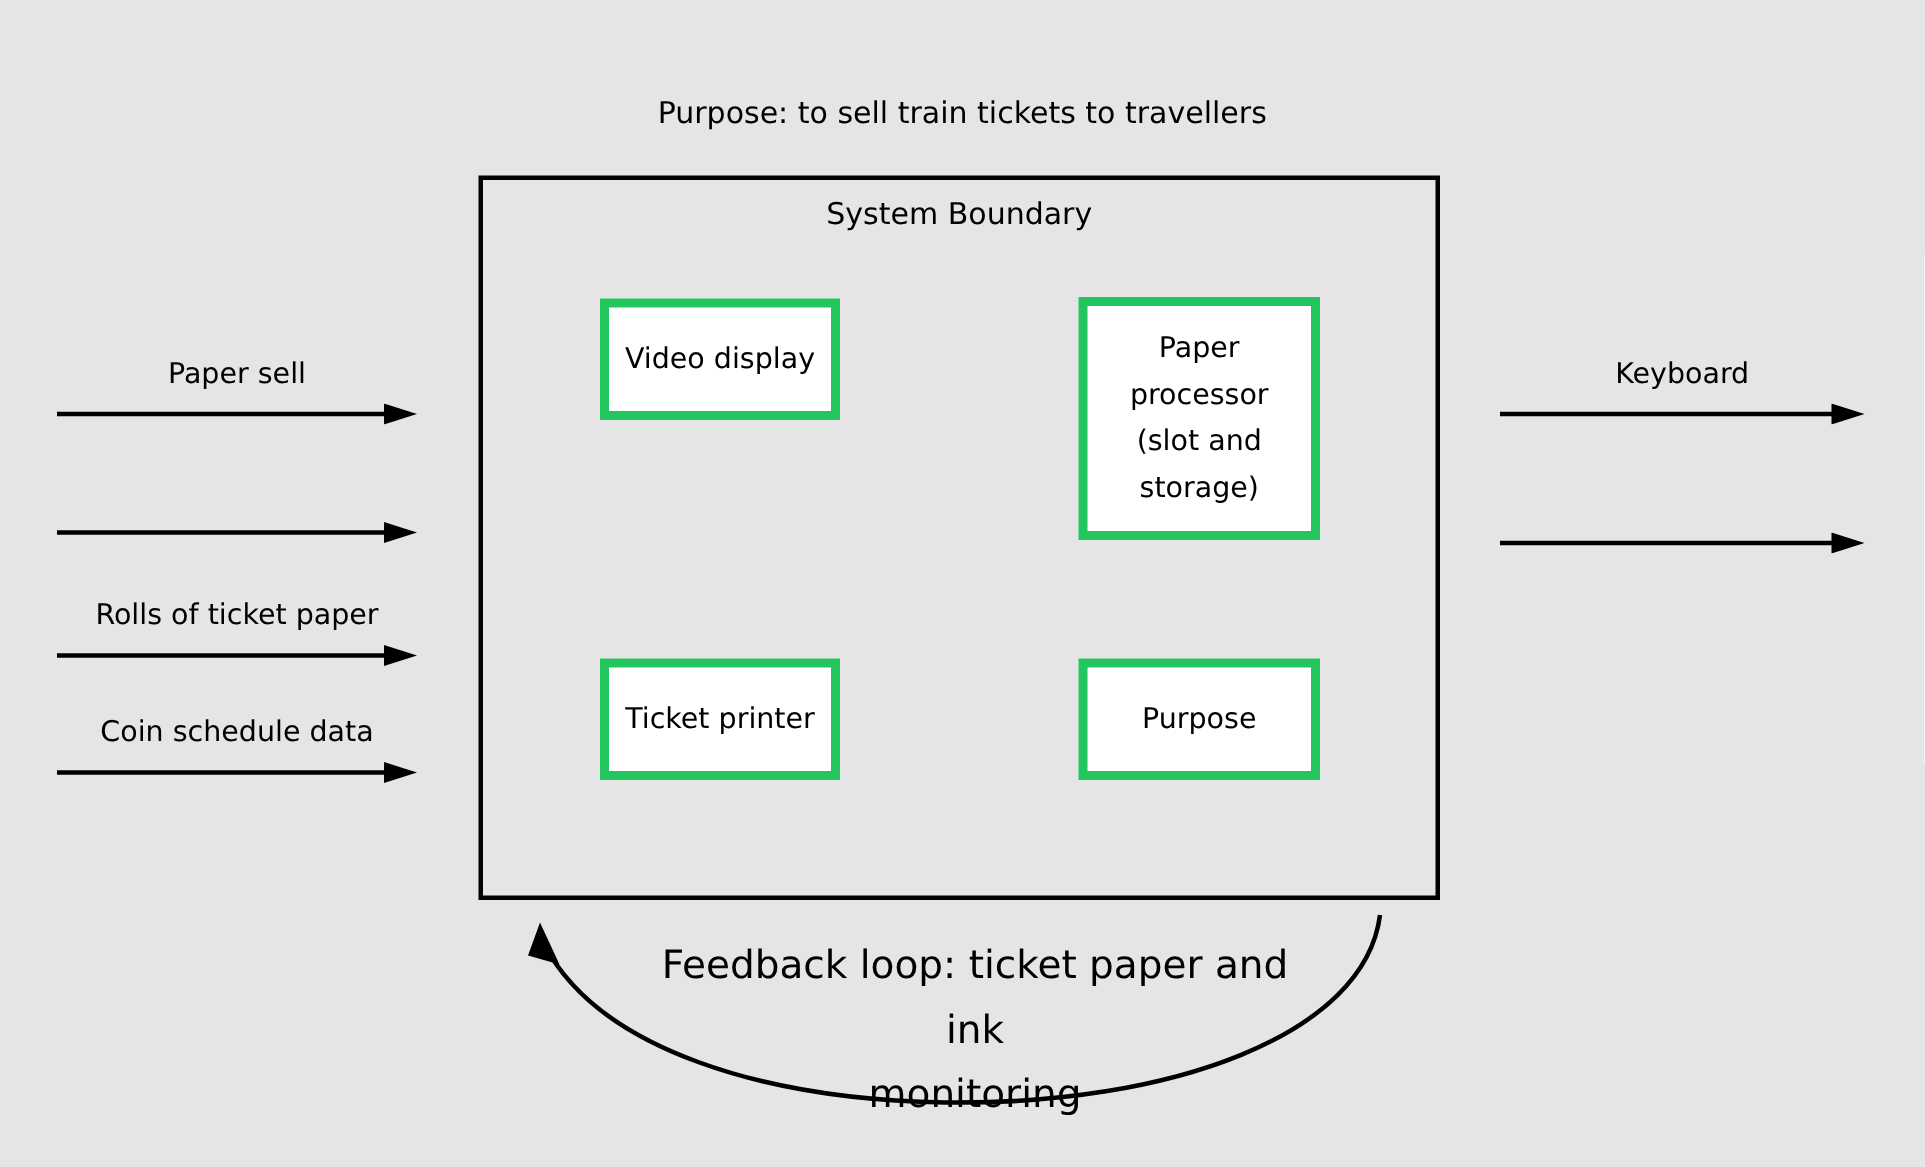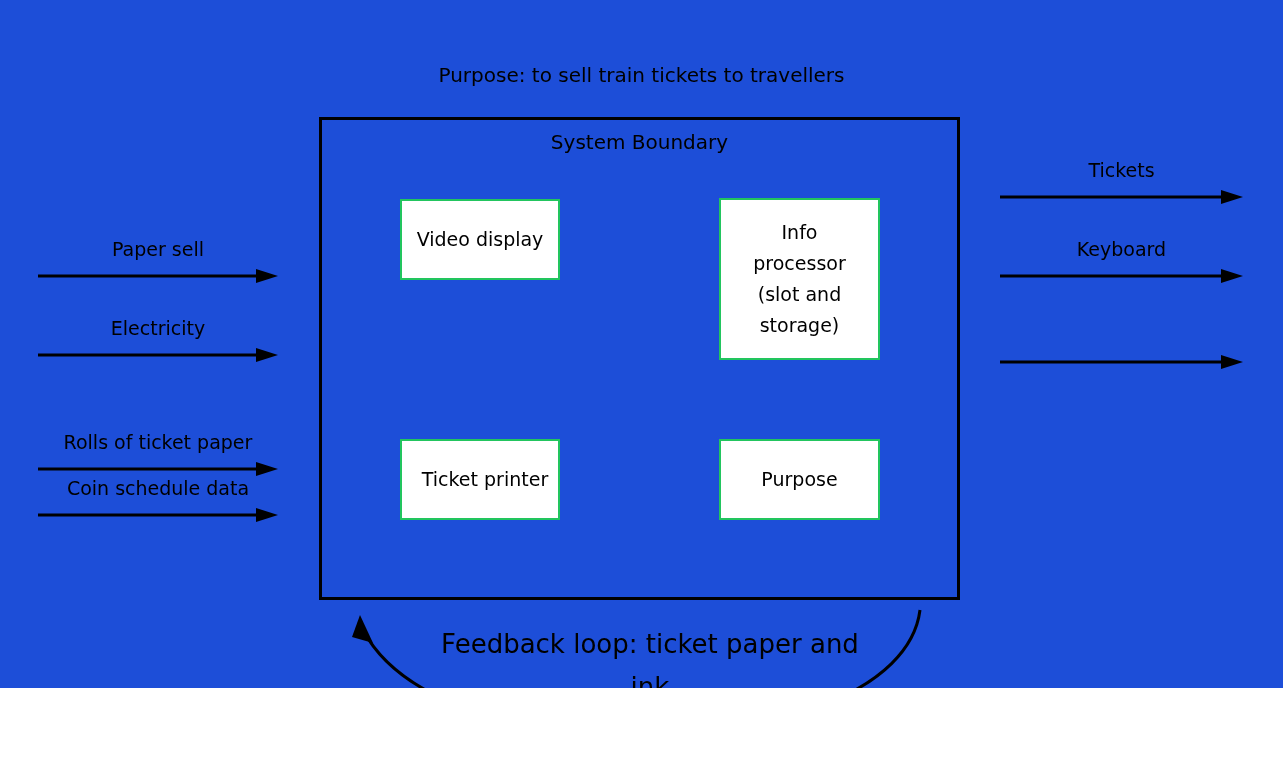--- a/index.html
+++ b/index.html
@@ -8,22 +8,22 @@
     padding: 0;
     background: #ffffff;
   }
   body {
     font-family: "DejaVu Sans", "Liberation Sans", sans-serif;
     color: #000000;
   }
   #canvas {
     position: relative;
     width: 1283px;
-    height: 688px;
-    background: #1d4ed8;
+    height: 778px;
+    background: #e5e5e5;
     overflow: hidden;
   }
   .abs { position: absolute; }
 
   
   .diagram-title {
     left: 0;
     top: 62px;
     width: 1283px;
     text-align: center;
@@ -47,36 +47,36 @@
     top: 129px;
     width: 641px;
     text-align: center;
     font-size: 20px;
     line-height: 26px;
     white-space: nowrap;
   }
 
   
   .component-box {
-    border: 2px solid #22c55e;
+    border: 6px solid #22c55e;
     box-sizing: border-box;
     background: #ffffff;
     display: flex;
     align-items: center;
     justify-content: center;
     text-align: center;
     font-size: 19px;
     line-height: 31px;
     padding: 0 6px;
   }
   .component-box span { display: block; }
 
   #box-video-display  { left: 400px; top: 199px; width: 160px; height: 81px; }
   #box-coin-processor { left: 719px; top: 198px; width: 161px; height: 162px; }
-  #box-ticket-printer { left: 400px; top: 439px; width: 160px; height: 81px; padding-left: 16px; }
+  #box-ticket-printer { left: 400px; top: 439px; width: 160px; height: 81px; }
   #box-keyboard       { left: 719px; top: 439px; width: 161px; height: 81px; }
 
   
   .flow {
     height: 46px;
   }
   .flow-label {
     font-size: 19px;
     line-height: 24px;
     white-space: nowrap;
@@ -124,21 +124,21 @@
   <div class="abs boundary-label">System Boundary</div>
 
   <div class="abs component-box" id="box-video-display">
     <div>
       <span>Video display</span>
     </div>
   </div>
 
   <div class="abs component-box" id="box-coin-processor">
     <div>
-      <span>Info</span>
+      <span>Paper</span>
       <span>processor</span>
       <span>(slot and</span>
       <span>storage)</span>
     </div>
   </div>
 
   <div class="abs component-box" id="box-ticket-printer">
     <div>
       <span>Ticket printer</span>
     </div>
@@ -155,58 +155,48 @@
     <div class="flow-label">Paper sell</div>
     <div class="flow-arrow">
       <svg width="240" height="14" viewBox="0 0 240 14">
         <line x1="0" y1="7" x2="222" y2="7" stroke="#000" stroke-width="3"></line>
         <polygon points="218,0 240,7 218,14" fill="#000"></polygon>
       </svg>
     </div>
   </div>
 
   <div class="abs flow flow-in" style="top:316px;">
-    <div class="flow-label">Electricity</div>
-    <div class="flow-arrow">
-      <svg width="240" height="14" viewBox="0 0 240 14">
-        <line x1="0" y1="7" x2="222" y2="7" stroke="#000" stroke-width="3"></line>
-        <polygon points="218,0 240,7 218,14" fill="#000"></polygon>
-      </svg>
-    </div>
-  </div>
-
-  <div class="abs flow flow-in" style="top:398px;margin-top:32px;">
+    <div class="flow-arrow">
+      <svg width="240" height="14" viewBox="0 0 240 14">
+        <line x1="0" y1="7" x2="222" y2="7" stroke="#000" stroke-width="3"></line>
+        <polygon points="218,0 240,7 218,14" fill="#000"></polygon>
+      </svg>
+    </div>
+  </div>
+
+  <div class="abs flow flow-in" style="top:398px;">
     <div class="flow-label">Rolls of ticket paper</div>
     <div class="flow-arrow">
       <svg width="240" height="14" viewBox="0 0 240 14">
         <line x1="0" y1="7" x2="222" y2="7" stroke="#000" stroke-width="3"></line>
         <polygon points="218,0 240,7 218,14" fill="#000"></polygon>
       </svg>
     </div>
   </div>
 
   <div class="abs flow flow-in" style="top:476px;">
     <div class="flow-label">Coin schedule data</div>
     <div class="flow-arrow">
       <svg width="240" height="14" viewBox="0 0 240 14">
         <line x1="0" y1="7" x2="222" y2="7" stroke="#000" stroke-width="3"></line>
         <polygon points="218,0 240,7 218,14" fill="#000"></polygon>
       </svg>
     </div>
   </div>
 
-  <div class="abs flow flow-out" style="top:158px;">
-    <div class="flow-label">Tickets</div>
-    <div class="flow-arrow">
-      <svg width="243" height="14" viewBox="0 0 243 14">
-        <line x1="0" y1="7" x2="225" y2="7" stroke="#000" stroke-width="3"></line>
-        <polygon points="221,0 243,7 221,14" fill="#000"></polygon>
-      </svg>
-    </div>
-  </div>
 
   <div class="abs flow flow-out" style="top:237px;">
     <div class="flow-label">Keyboard</div>
     <div class="flow-arrow">
       <svg width="243" height="14" viewBox="0 0 243 14">
         <line x1="0" y1="7" x2="225" y2="7" stroke="#000" stroke-width="3"></line>
         <polygon points="221,0 243,7 221,14" fill="#000"></polygon>
       </svg>
     </div>
   </div>

